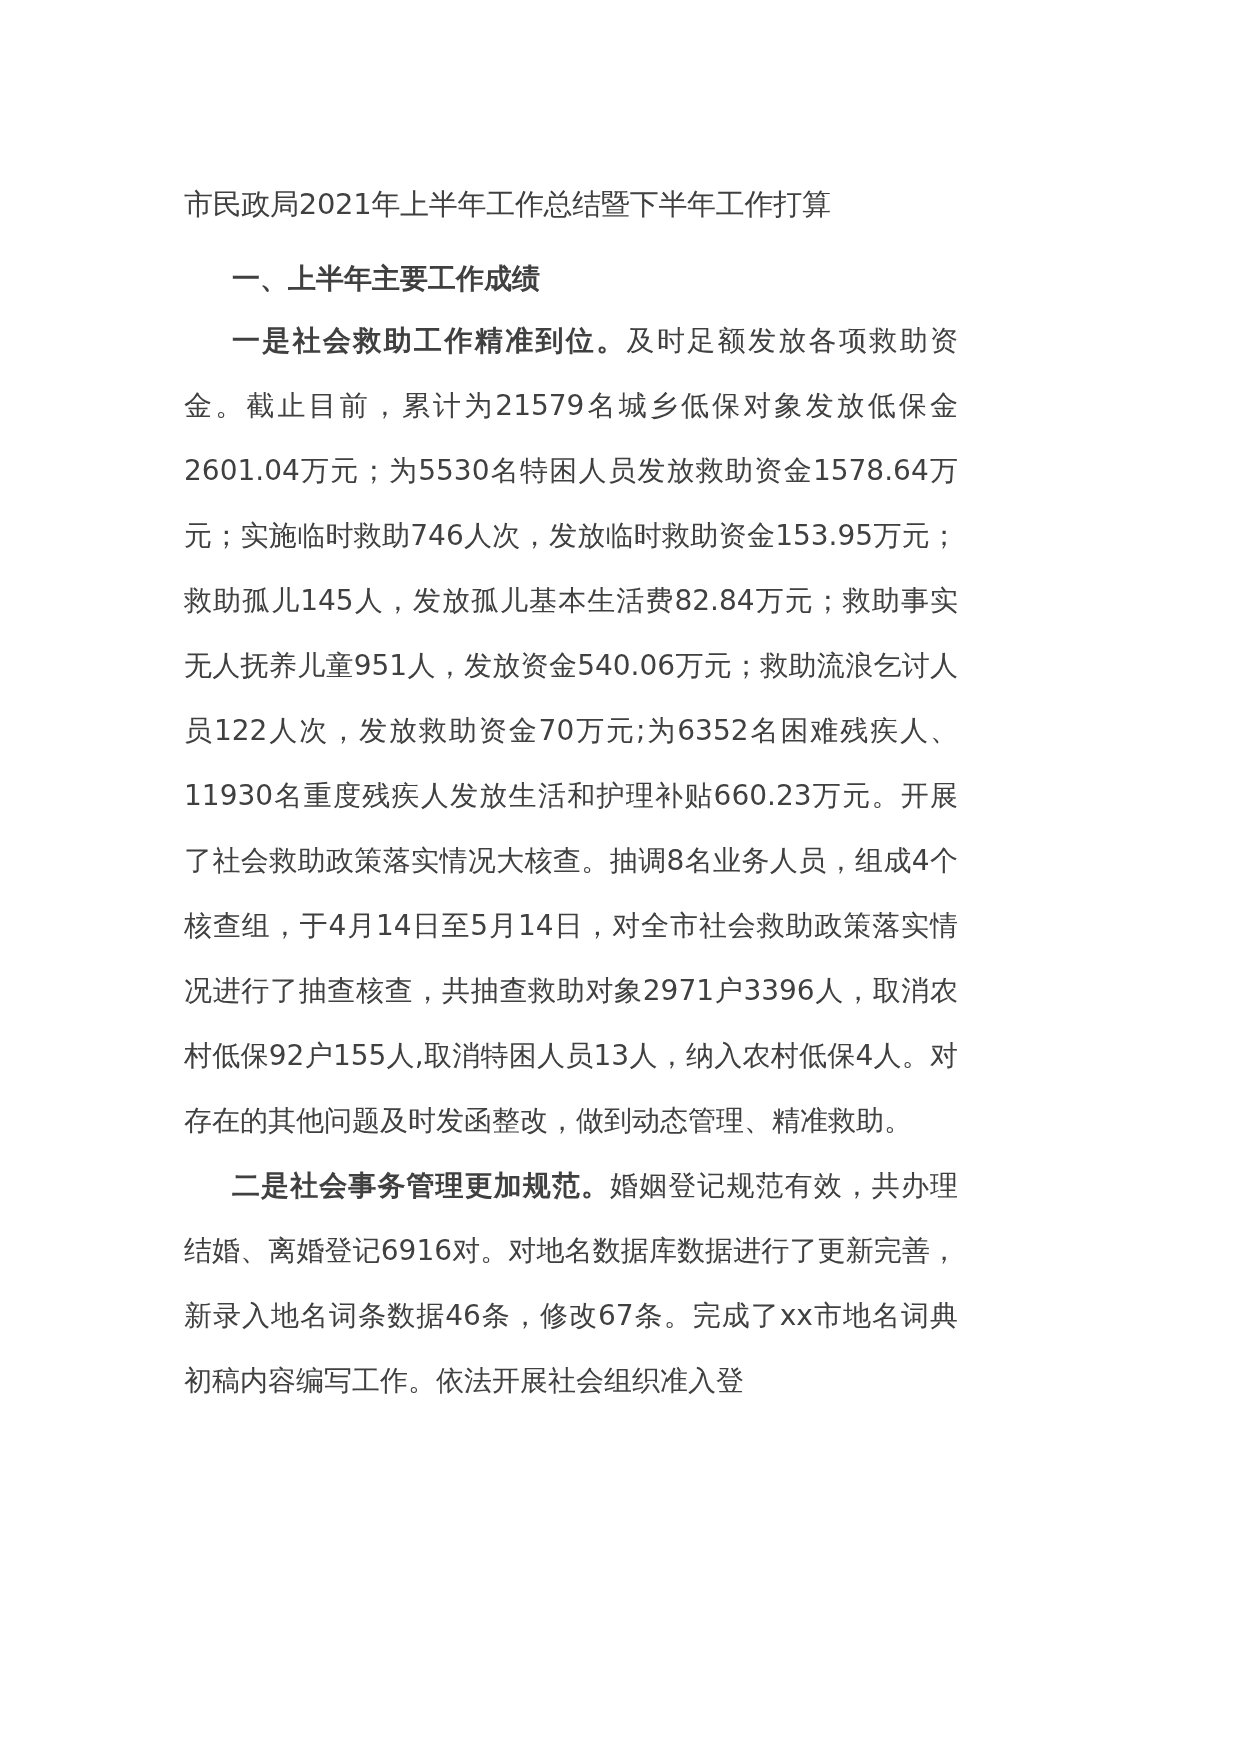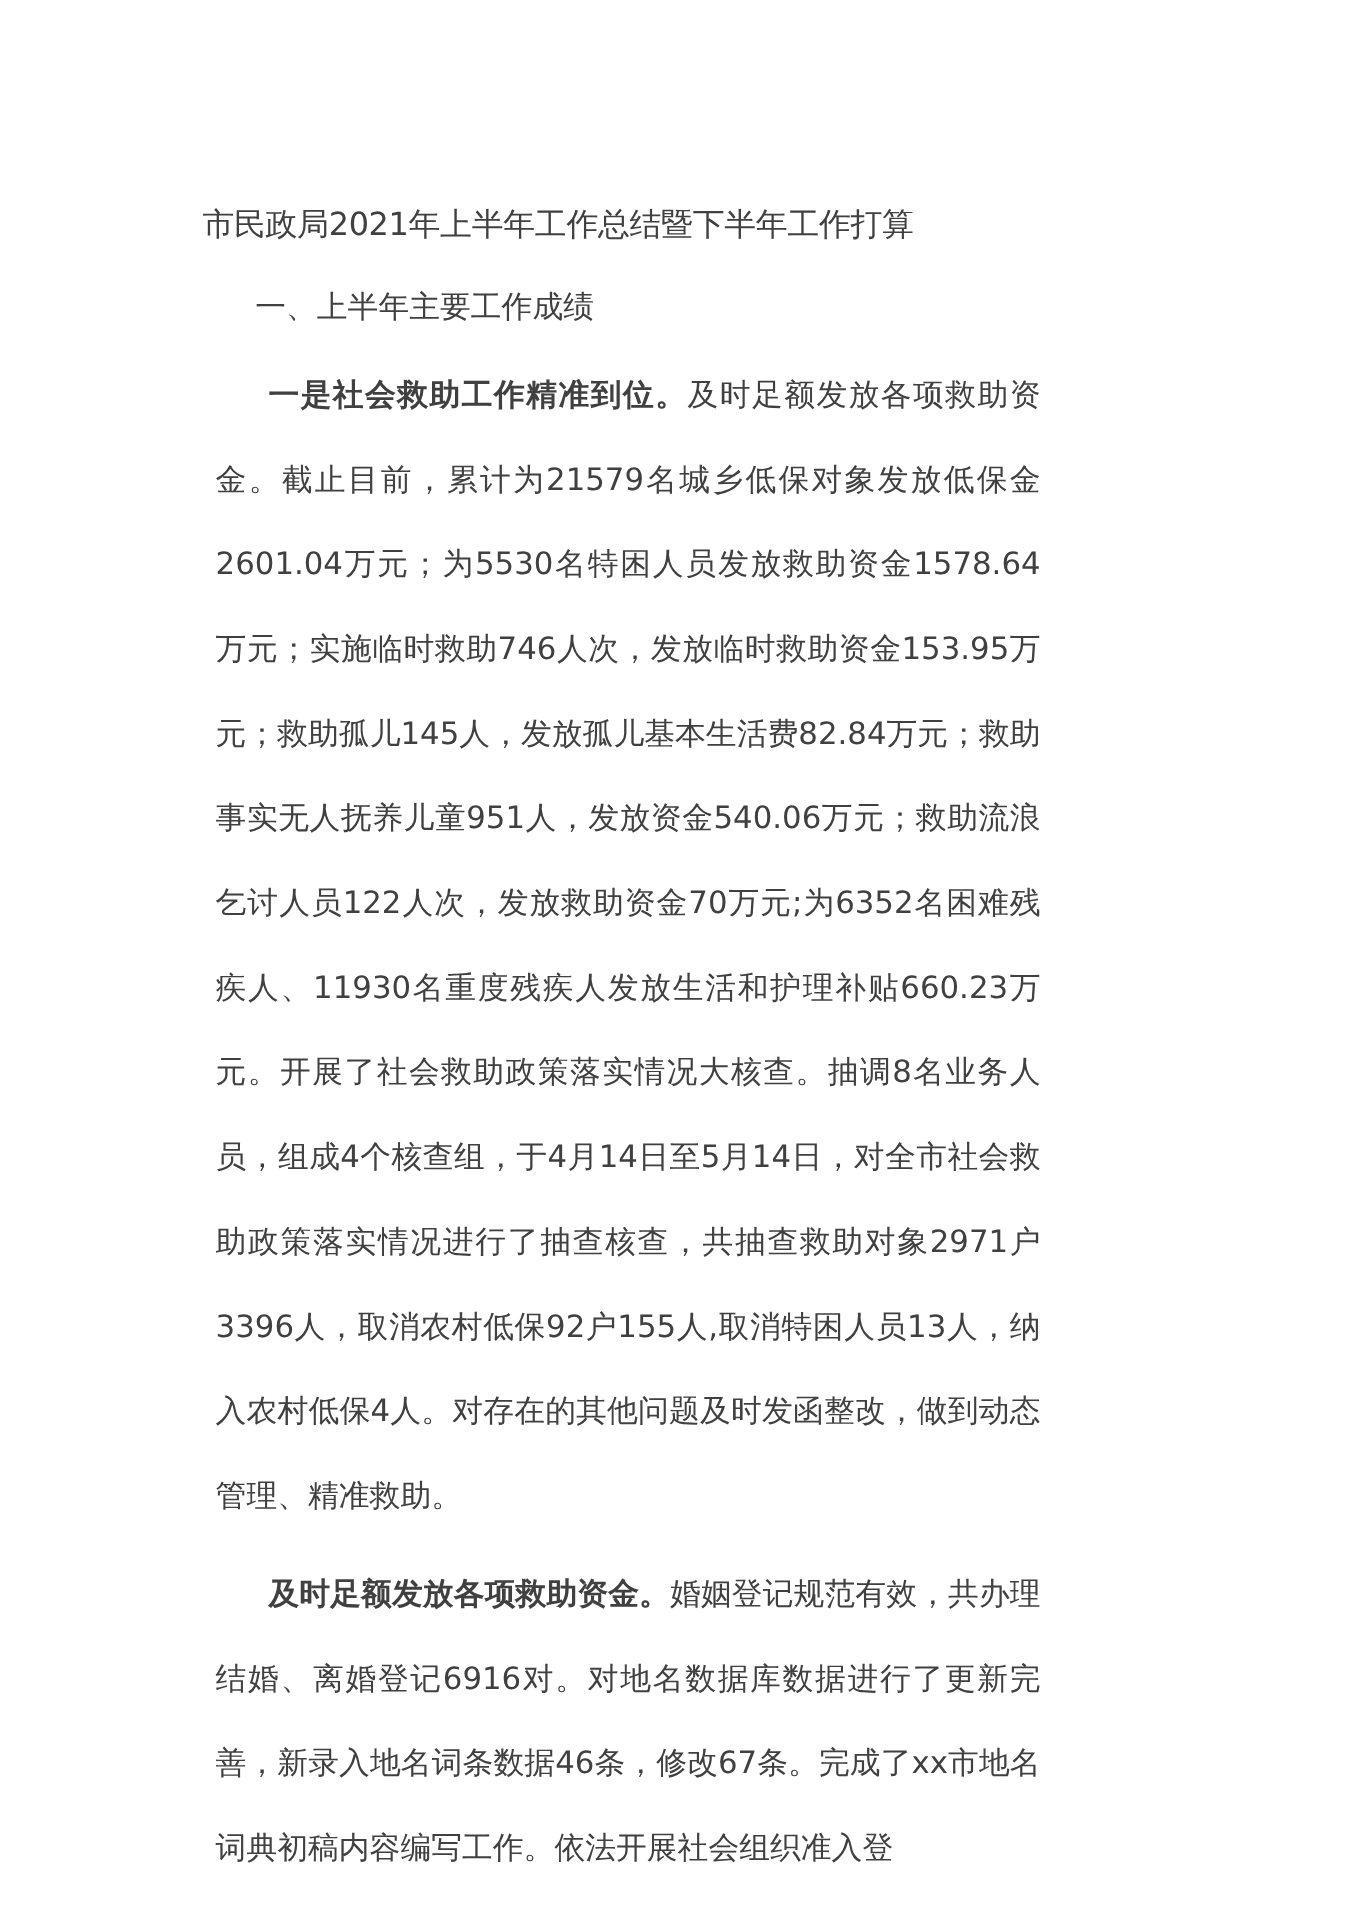--- a/index.html
+++ b/index.html
@@ -8,34 +8,34 @@
     position: absolute; left: 184px; top: 178px; width: 774px;
     font-family: "DejaVu Sans", "Liberation Sans", sans-serif;
     color: #404040;
     font-size: 28px;
   }
   .title {
     font-size: 29px; line-height: 52px; margin: 0 0 20px 0;
     white-space: nowrap; letter-spacing: -0.3px;
   }
   .section-heading {
-    font-weight: normal; line-height: 58px; margin: 0;
+    font-weight: bold; line-height: 58px; margin: 0;
     text-indent: 48px;
   }
   .para {
-    line-height: 77px; margin: 12px;
+    line-height: 65px; margin: 0;
     text-align: justify; text-align-last: left;
     text-indent: 48px;
   }
   .para .lead { font-weight: bold; }
 </style>
 </head>
 <body>
 
 <div class="page">
   <p class="title">市民政局2021年上半年工作总结暨下半年工作打算</p>
 
   <p class="section-heading">一、上半年主要工作成绩</p>
 
   <p class="para"><span class="lead">一是社会救助工作精准到位。</span><span>及时足额发放各项救助资金。截止目前，累计为21579名城乡低保对象发放低保金2601.04万元；为5530名特困人员发放救助资金1578.64万元；实施临时救助746人次，发放临时救助资金153.95万元；救助孤儿145人，发放孤儿基本生活费82.84万元；救助事实无人抚养儿童951人，发放资金540.06万元；救助流浪乞讨人员122人次，发放救助资金70万元;为6352名困难残疾人、11930名重度残疾人发放生活和护理补贴660.23万元。开展了社会救助政策落实情况大核查。抽调8名业务人员，组成4个核查组，于4月14日至5月14日，对全市社会救助政策落实情况进行了抽查核查，共抽查救助对象2971户3396人，取消农村低保92户155人,取消特困人员13人，纳入农村低保4人。对存在的其他问题及时发函整改，做到动态管理、精准救助。</span></p>
 
-  <p class="para"><span class="lead">及时足额发放各项救助资金。</span><span>婚姻登记规范有效，共办理结婚、离婚登记6916对。对地名数据库数据进行了更新完善，新录入地名词条数据46条，修改67条。完成了xx市地名词典初稿内容编写工作。依法开展社会组织准入登</span></p>
+  <p class="para"><span class="lead">二是社会事务管理更加规范。</span><span>婚姻登记规范有效，共办理结婚、离婚登记6916对。对地名数据库数据进行了更新完善，新录入地名词条数据46条，修改67条。完成了xx市地名词典初稿内容编写工作。依法开展社会组织准入登</span></p>
 </div>
 
 </body></html>

